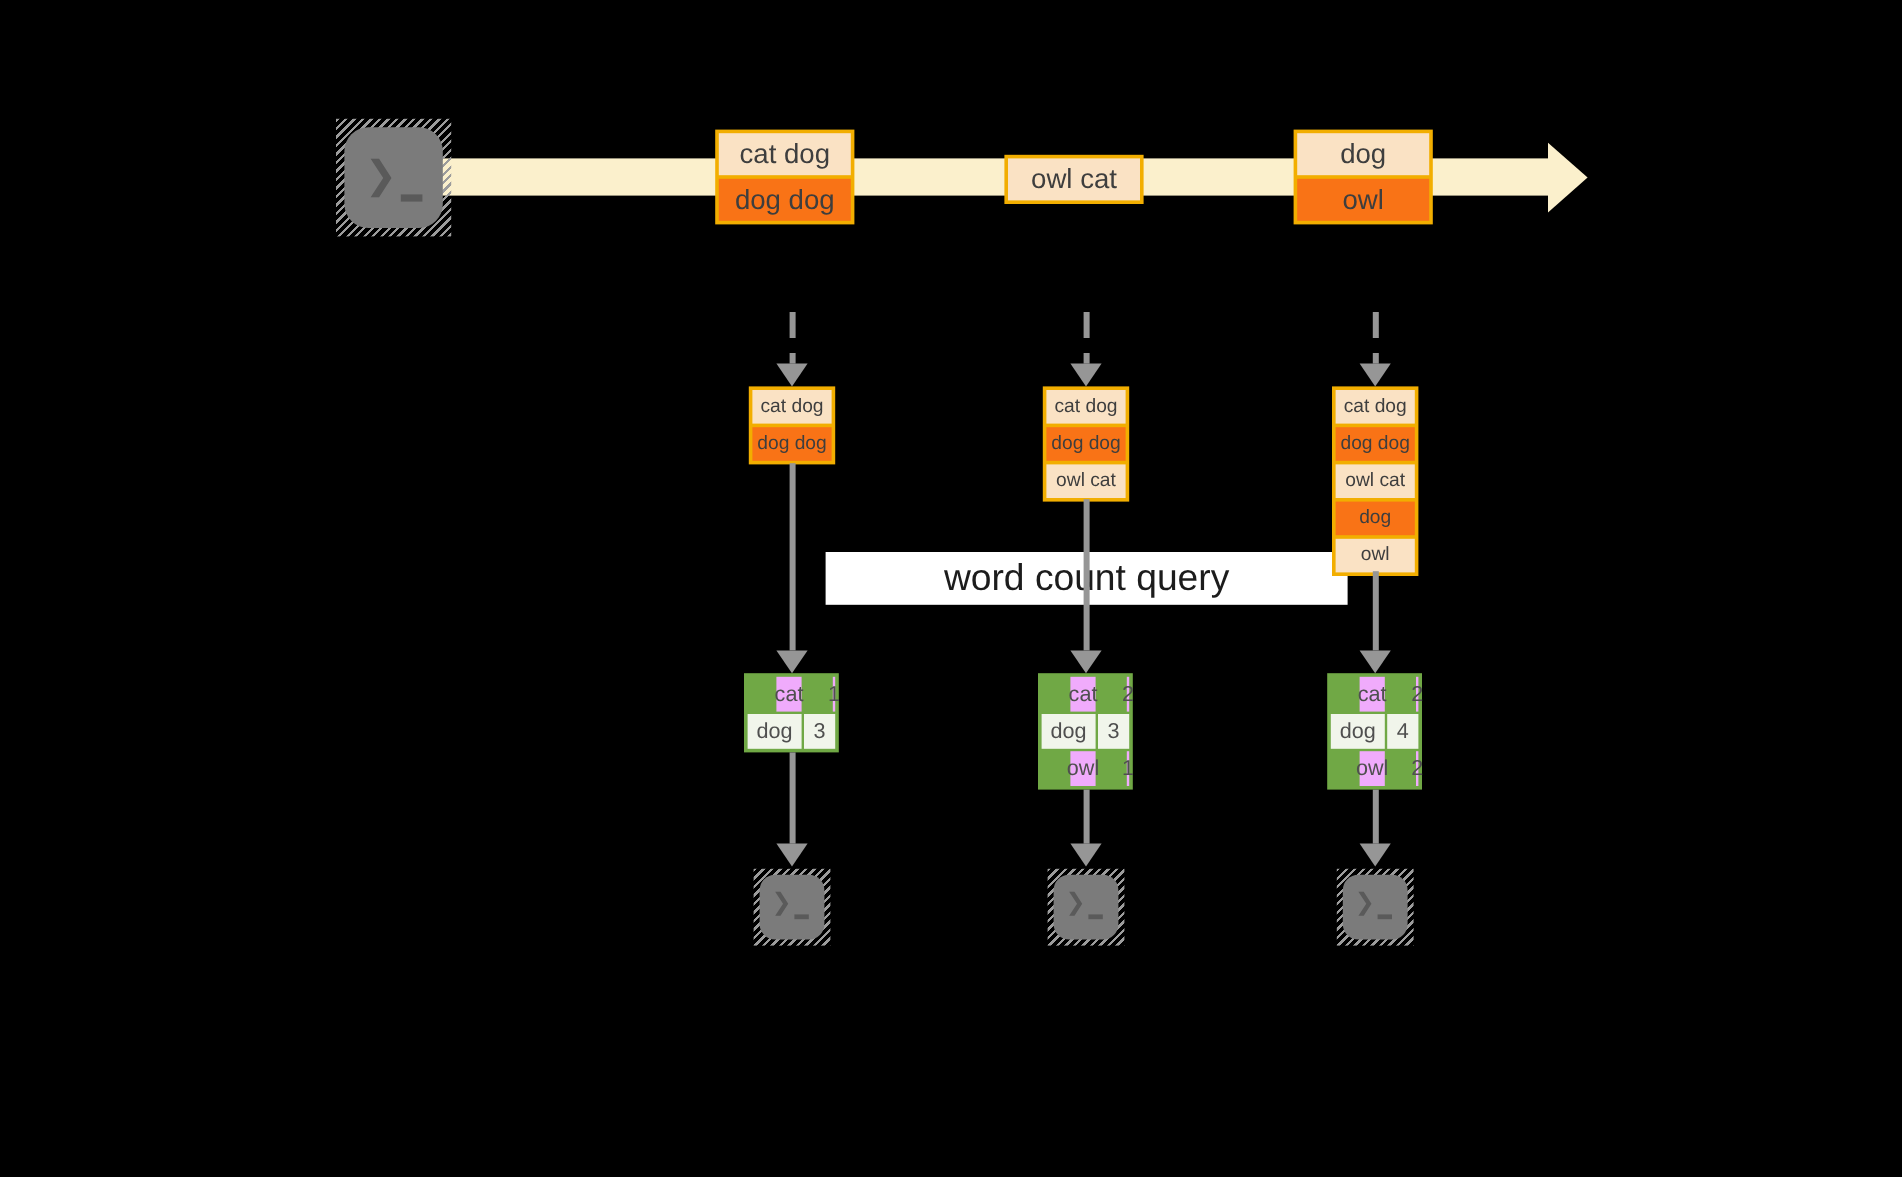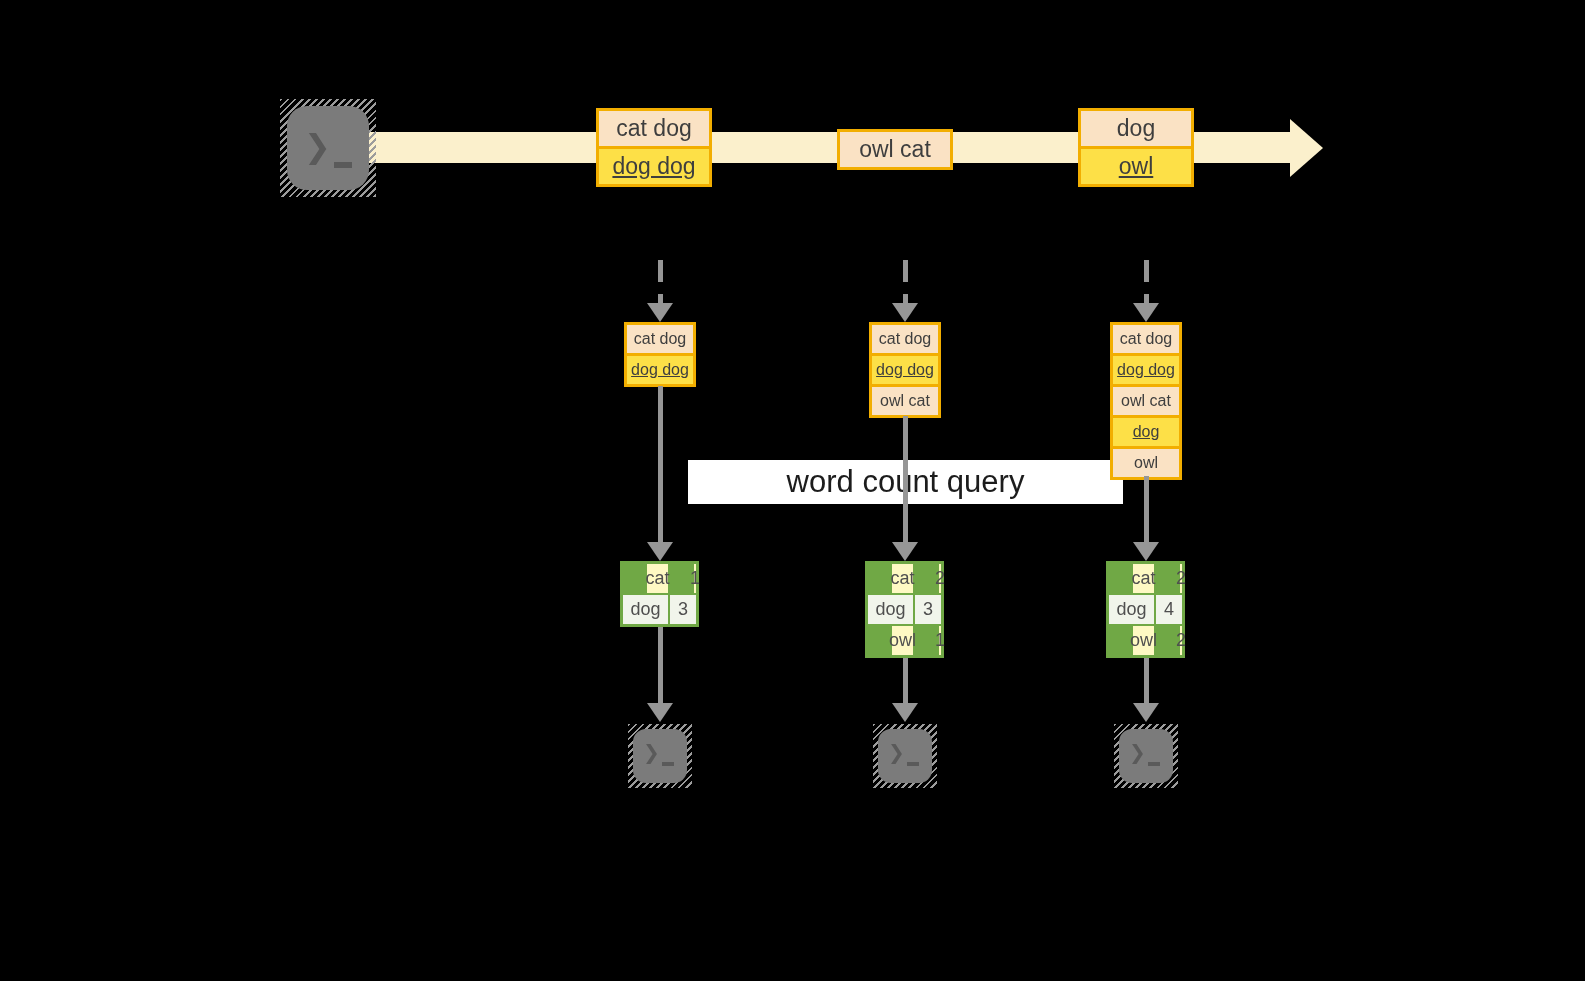--- a/index.html
+++ b/index.html
@@ -10,25 +10,25 @@
   
   .stream-shaft{position:absolute;left:362px;top:132px;width:930px;height:31px;background:#FBF0CC;z-index:0;}
   .stream-head{position:absolute;left:1290px;top:119px;width:0;height:0;
     border-top:29px solid transparent;border-bottom:29px solid transparent;border-left:33px solid #FBF0CC;z-index:0;}
   
   .obox{position:absolute;background:#F2AE00;padding:3px;display:flex;flex-direction:column;gap:3px;z-index:2;}
   .obox .cell{display:flex;align-items:center;justify-content:center;color:#3E3E3E;}
   .ebox .cell{width:110px;height:35px;font-size:23px;}
   .stack .cell{width:66px;height:28px;font-size:16px;}
   .peach{background:#FAE2C4;}
-  .creamy{background:#fde047;text-decoration:underline;}
+  .creamy{background:#f97316;}
   
   .gtable{position:absolute;background:#70A845;padding:3px;display:grid;grid-template-columns:45px 26px;gap:2px;z-index:2;}
   .gtable .cell{height:29px;display:flex;align-items:center;justify-content:center;font-size:18px;color:#4F4F4F;}
-  .sage{background:#fef9c3;margin-left:24px;}
+  .sage{background:#f0abfc;margin-left:24px;}
   .lightg{background:#F1F5EB;}
   
   .varrow{position:absolute;width:26px;display:flex;flex-direction:column;align-items:center;z-index:2;}
   .varrow .line{width:5px;background:#969696;flex:1;}
   .varrow .line.dashed{background:repeating-linear-gradient(to bottom,#969696 0 22px,transparent 22px 34px);}
   .varrow .head{width:0;height:0;border-left:13px solid transparent;border-right:13px solid transparent;border-top:19px solid #969696;}
   
   .term{position:absolute;background:repeating-linear-gradient(135deg,#9C9C9C 0 2px,transparent 2px 5px);z-index:2;}
   .term .body{position:absolute;background:#7B7B7B;}
   .term.big{left:280px;top:99px;width:96px;height:98px;}

